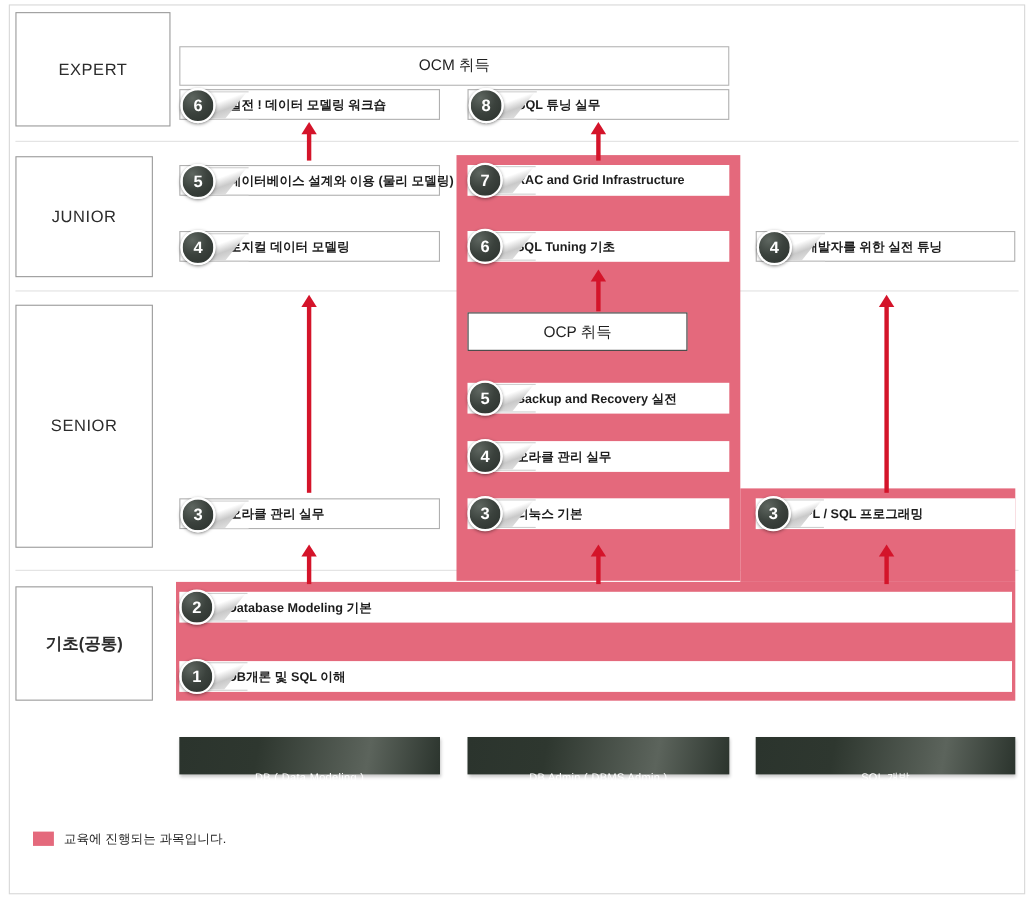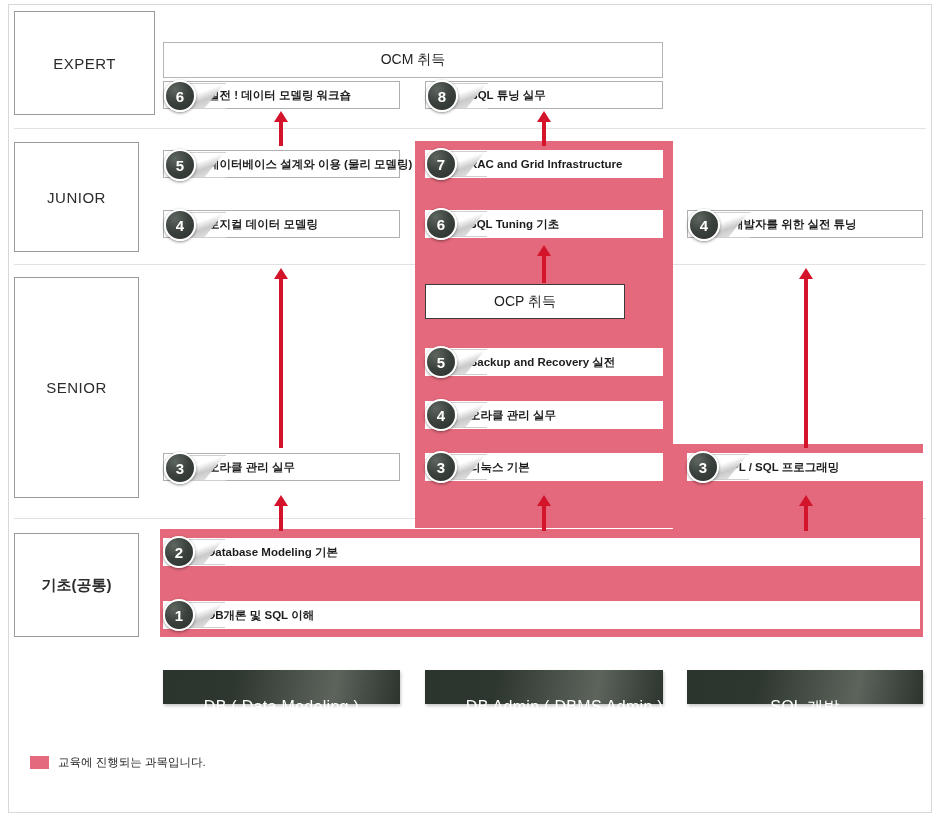--- a/index.html
+++ b/index.html
@@ -159,21 +159,21 @@
     height: 34px;
     background: linear-gradient(100deg, #2b342d 0%, #2e372f 30%, #5c645c 72%, #2b342d 100%);
     display: flex;
     align-items: center;
     justify-content: center;
     z-index: 6;
     box-shadow: 1px 2px 3px rgba(0,0,0,0.22);
   }
   .track-bar span {
     color: #ffffff;
-    font-size: 16px;
+    font-size: 10px;
     letter-spacing: 0.3px;
     margin-top: 40px;
   }
 
   
   .legend {
     position: absolute;
     left: 30px; top: 755px;
     display: flex;
     align-items: center;
@@ -372,21 +372,21 @@
   </div>
 
   <div class="arrow" style="left:799px; top:495px; width:14px; height:36px;">
     <div class="head"></div>
       <div class="shaft" style="top:9px; height:27px;"></div>
   </div>
 
   <div class="track-bar" style="left:163px; top:670px; width:237px;">
     <span>DB ( Data Modeling )</span>
   </div>
-  <div class="track-bar" style="left:425px; top:670px; width:238px;justify-content:flex-end;">
+  <div class="track-bar" style="left:425px; top:670px; width:238px;">
     <span>DB Admin ( DBMS Admin )</span>
   </div>
   <div class="track-bar" style="left:687px; top:670px; width:236px;">
     <span>SQL 개발</span>
   </div>
 
   <div class="legend">
     <div class="swatch"></div>
     <div class="legend-text">교육에 진행되는 과목입니다.</div>
   </div>

